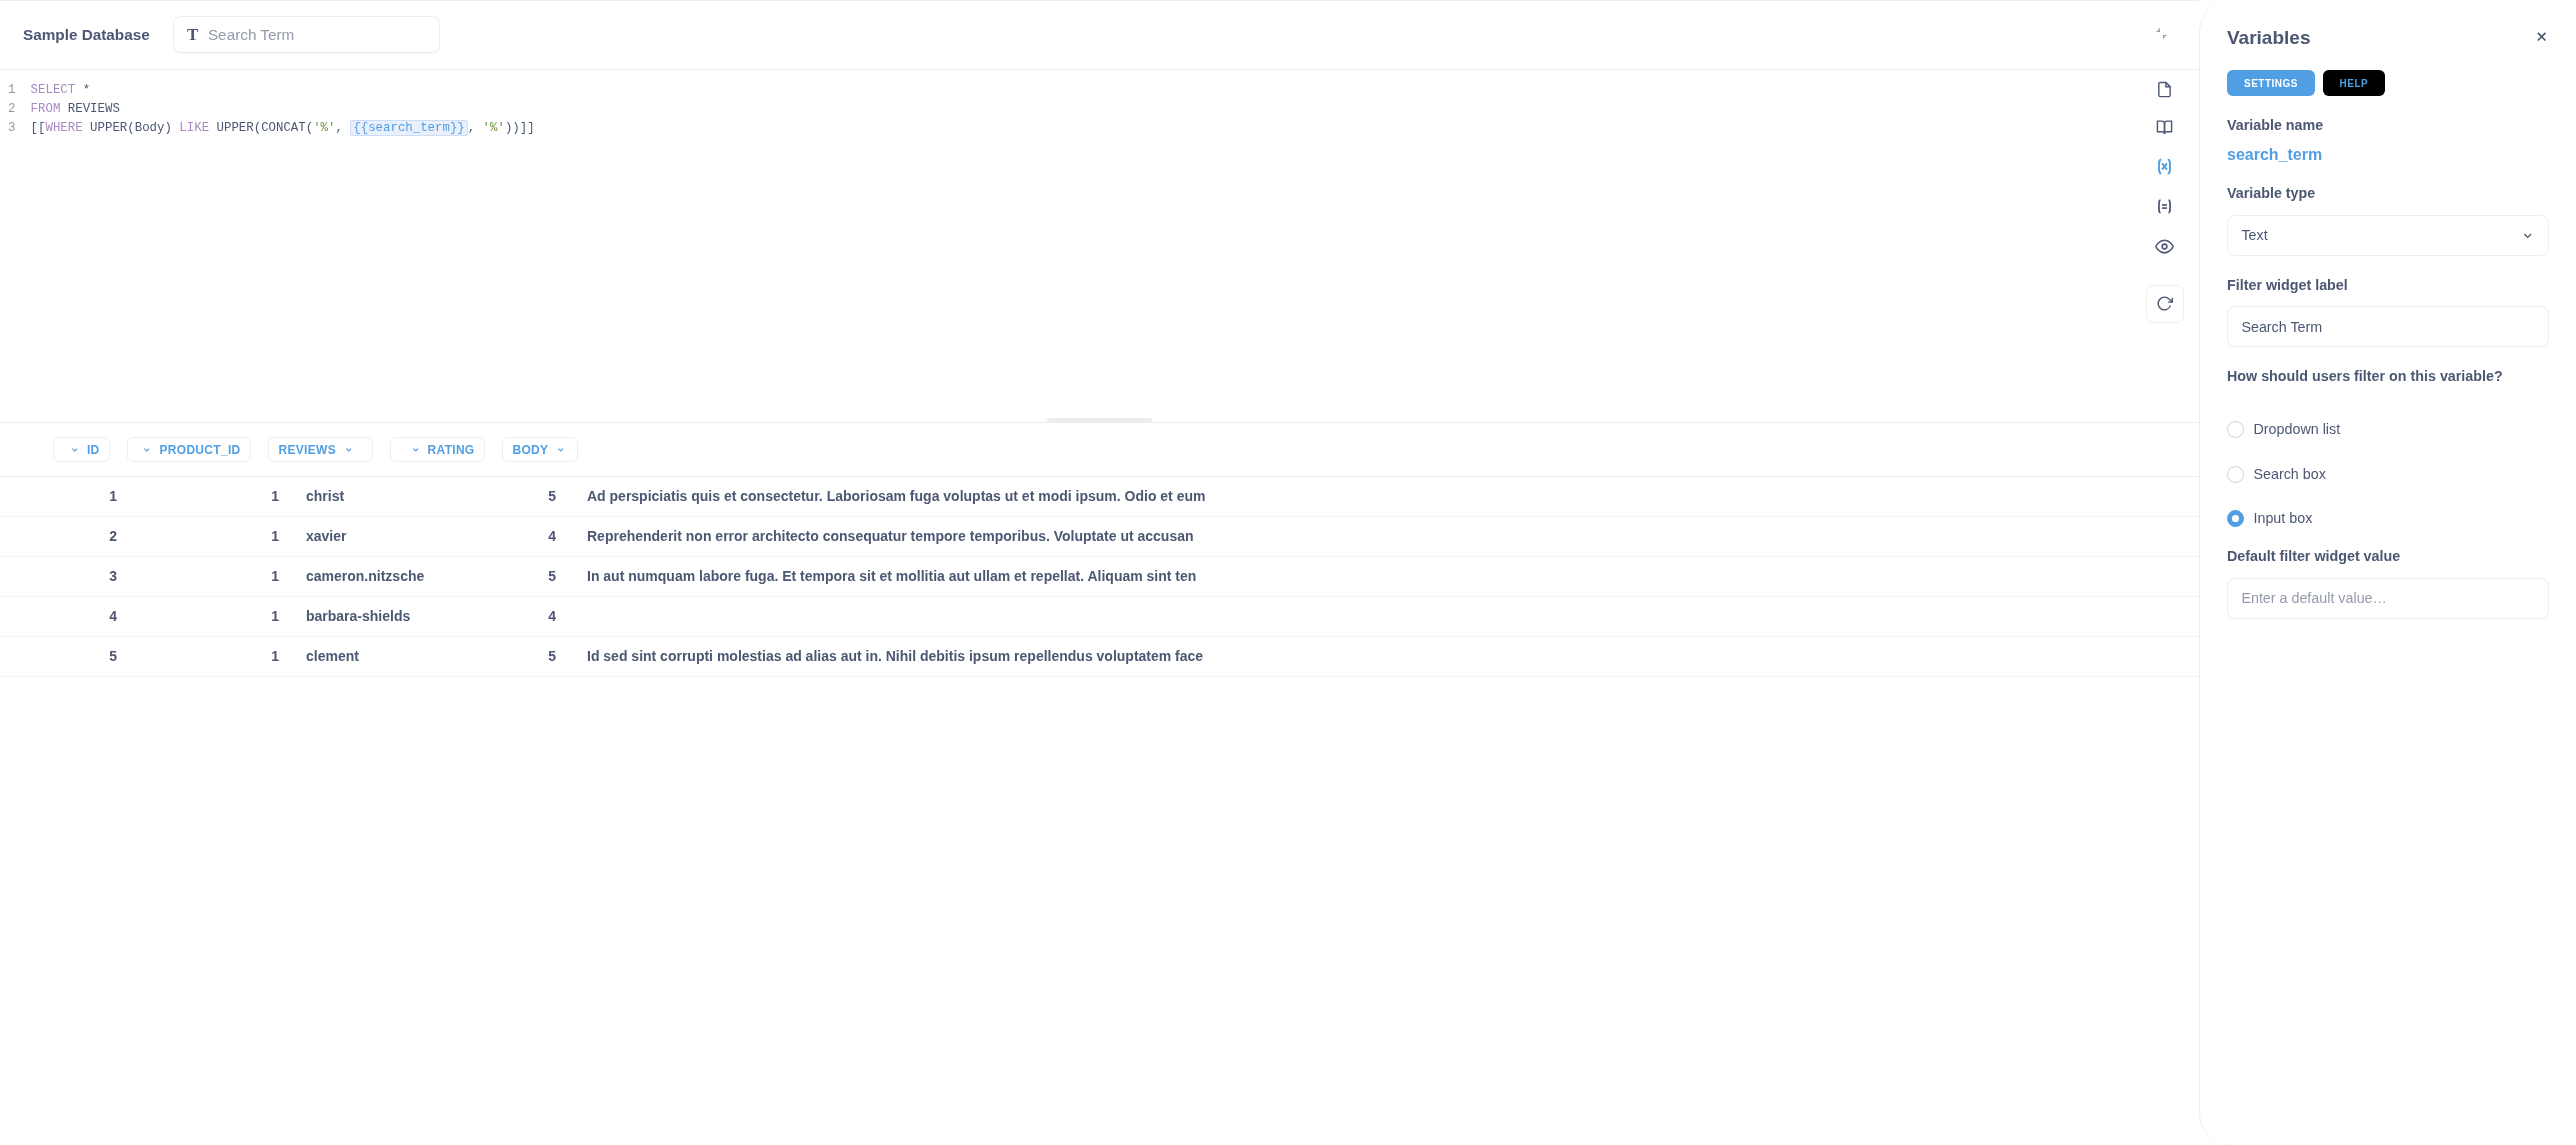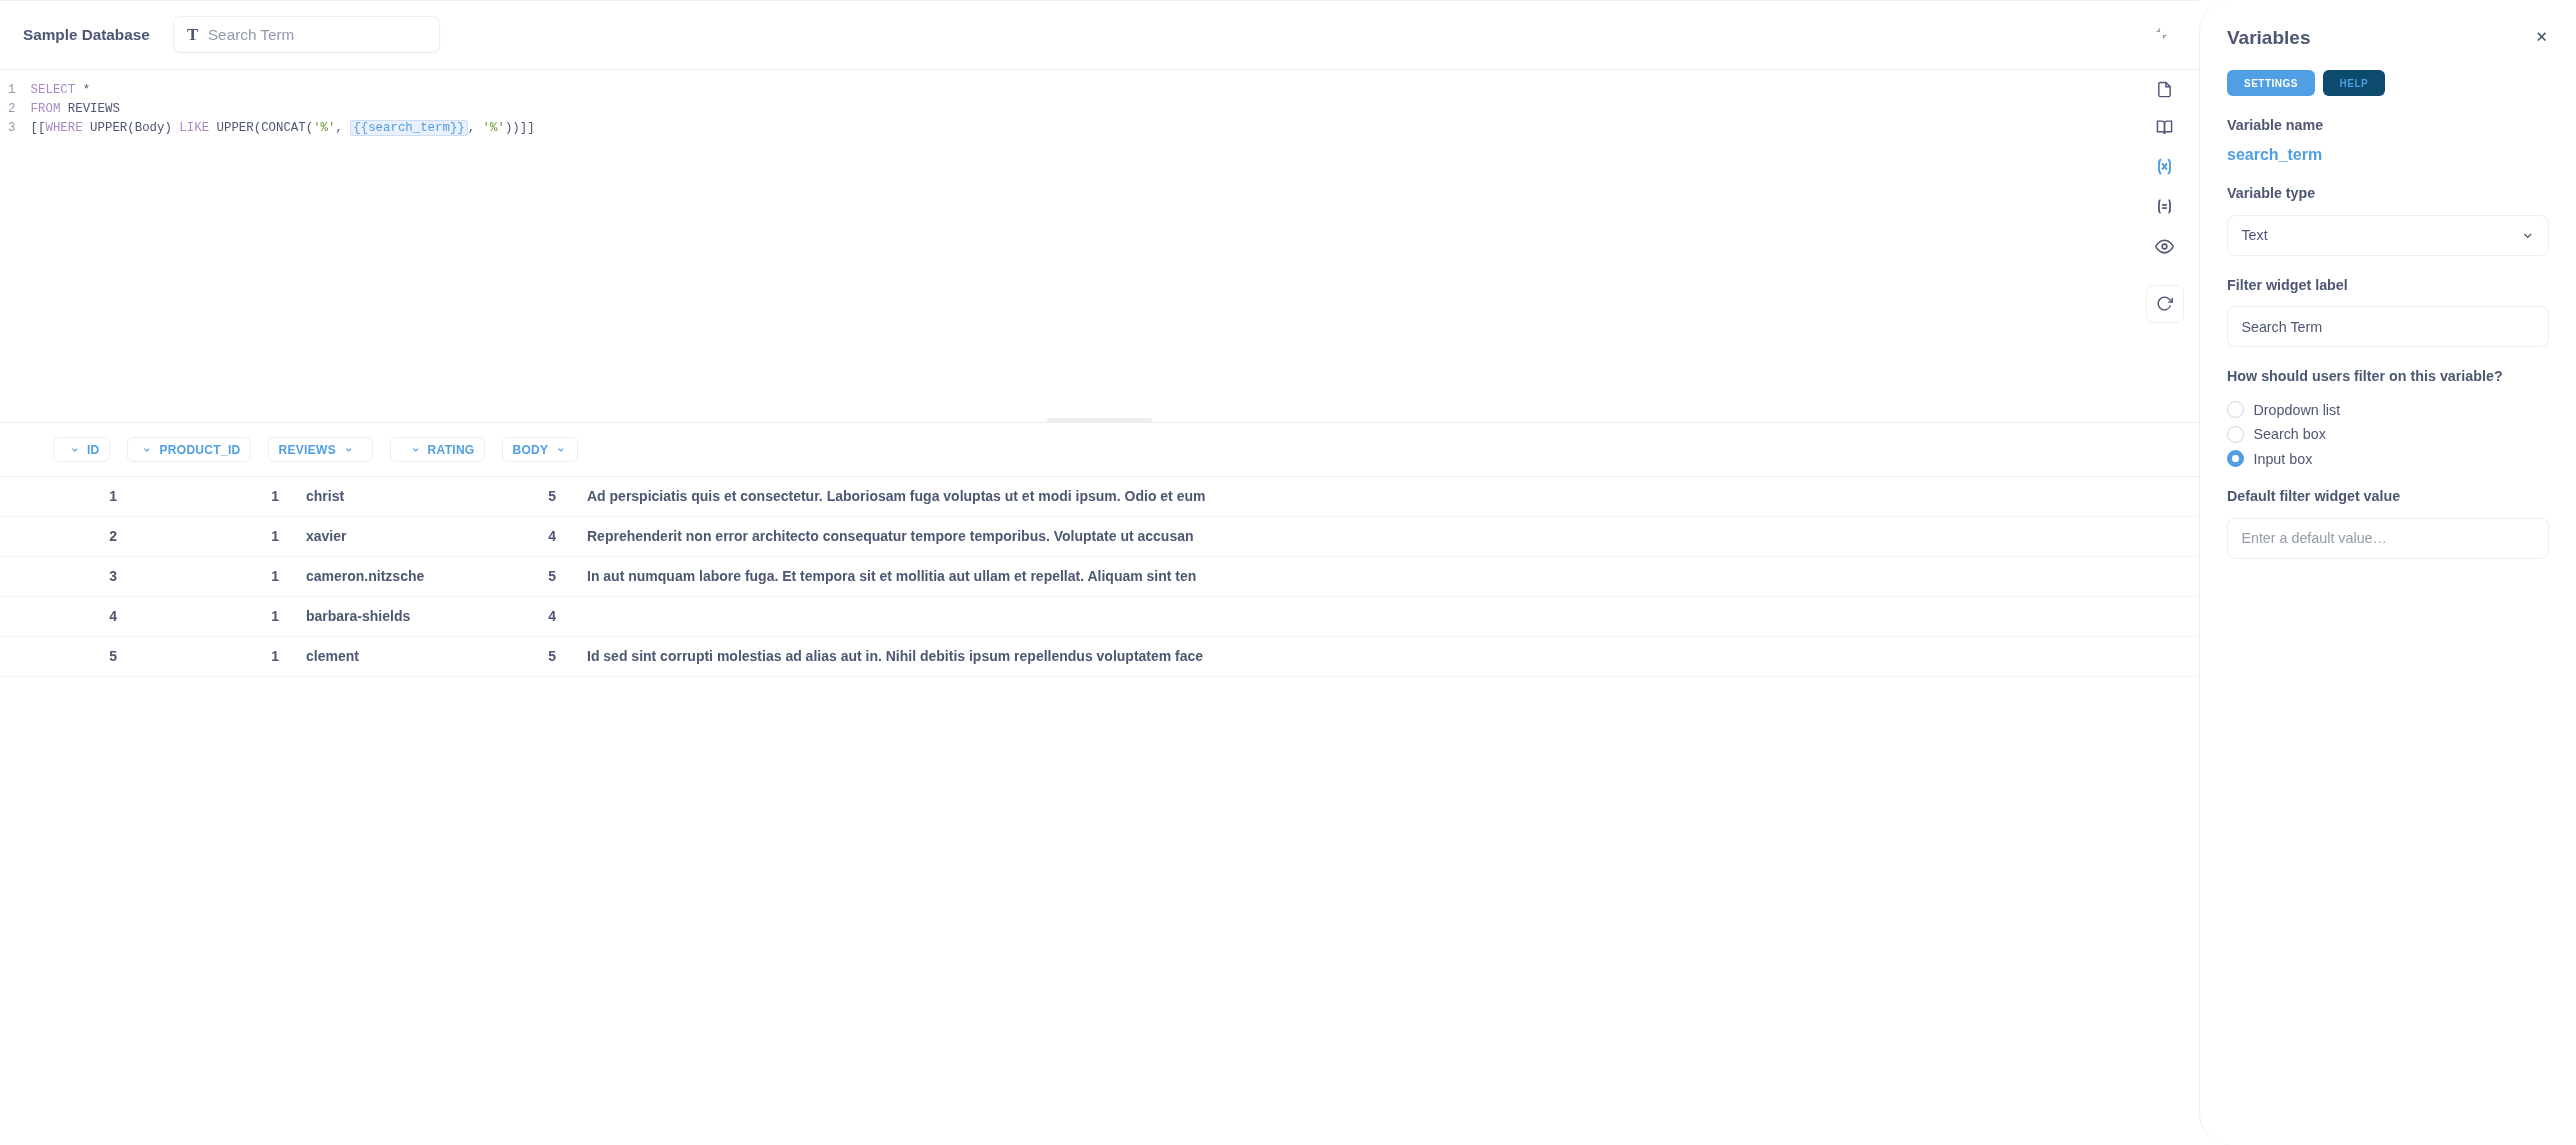--- a/index.html
+++ b/index.html
@@ -167,39 +167,39 @@
   .tabs { display: flex; gap: 7.6px; }
   .tab {
     padding: 7.6px 17px;
     border-radius: 5.7px;
     font-weight: 700;
     font-size: 10px;
     letter-spacing: 0.5px;
     cursor: pointer;
   }
   .tab.active { background: #509ee3; color: #fff; }
-  .tab.inactive { background: #0c4a6e; color: #509ee3; }
+  .tab.inactive { background: #000000; color: #509ee3; }
   .field-label { font-weight: 700; color: #4c5773; font-size: 14.3px; margin-bottom: 5.7px; }
   .var-name { color: #509ee3; font-weight: 700; font-size: 16px; }
   .select-box, .text-input {
     border: 1px solid #eeecec;
     border-radius: 7.6px;
     padding: 11.5px 13.4px;
     display: flex;
     justify-content: space-between;
     align-items: center;
     font-size: 14.3px;
     color: #4c5773;
   }
   .text-input input {
     border: none; outline: none; font-size: 14.3px; color: #4c5773; width: 100%; background: transparent;
   }
   .text-input input::placeholder { color: #949aab; }
   .radio-group { display: flex; flex-direction: column; gap: 7.6px; margin-top: 3.8px; }
-  .radio-item { display: flex; align-items: center; gap: 9.5px; font-size: 14.3px; color: #4c5773; cursor: pointer; }
+  .radio-item { display: flex; align-items: flex-start; gap: 9.5px; font-size: 14.3px; color: #4c5773; cursor: pointer; margin-top: 20px; }
   .radio-circle {
     width: 17px; height: 17px; border-radius: 50%;
     border: 1.9px solid #cbd2dc;
     display: flex; align-items: center; justify-content: center;
   }
   .radio-circle.checked { border-color: #509ee3; background: #509ee3; }
   .radio-circle.checked::after {
     content: ""; width: 6.7px; height: 6.7px; border-radius: 50%; background: #fff;
   }
   .section { display: flex; flex-direction: column; gap: 7.6px; }

